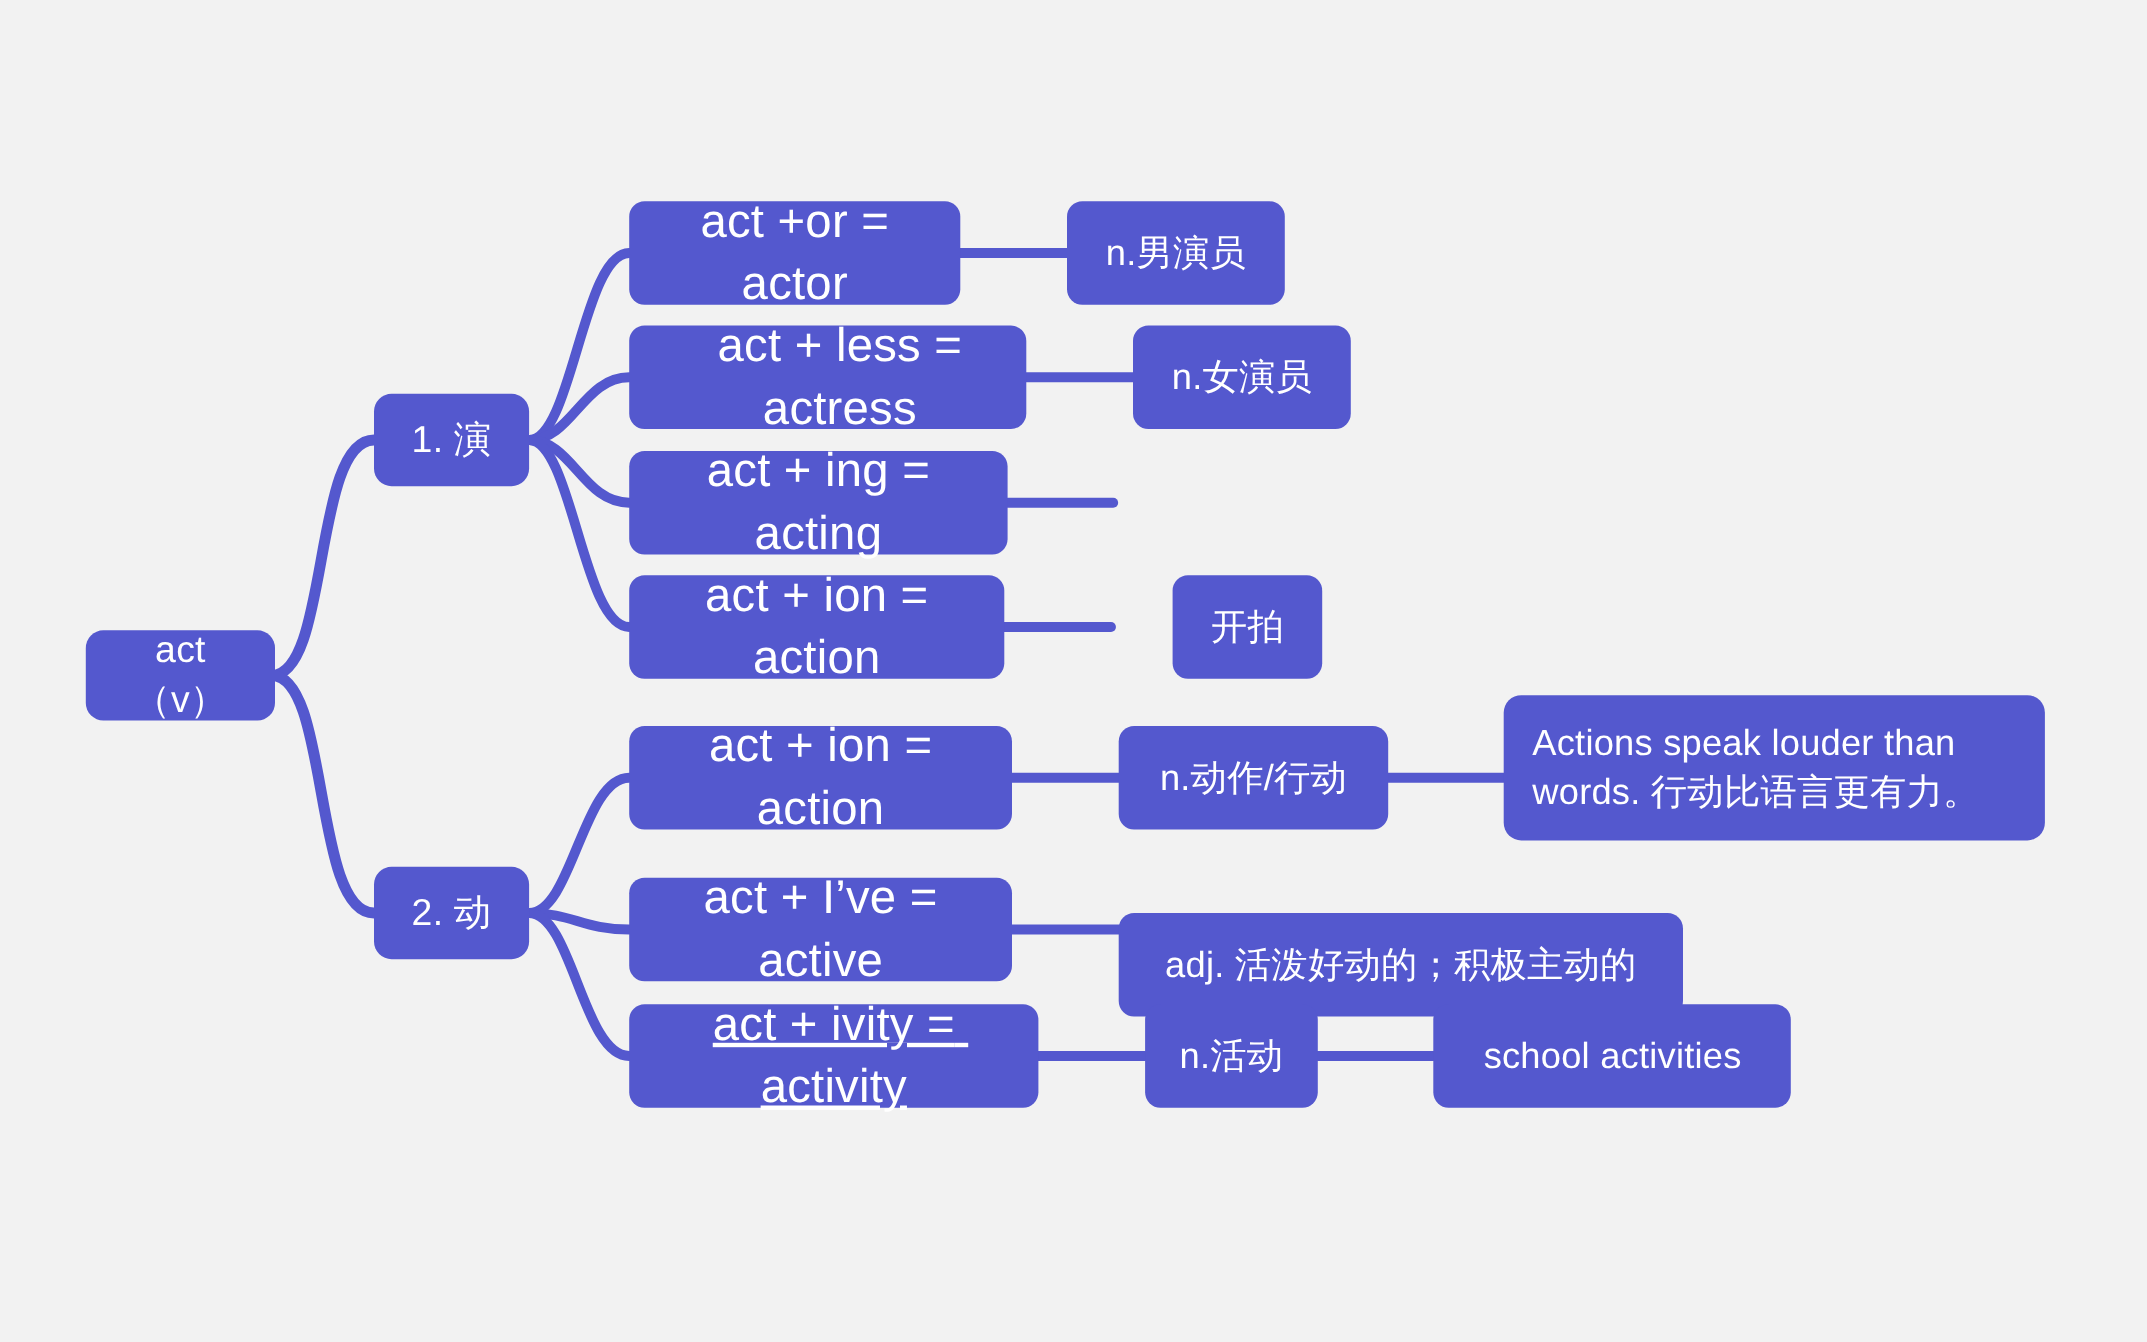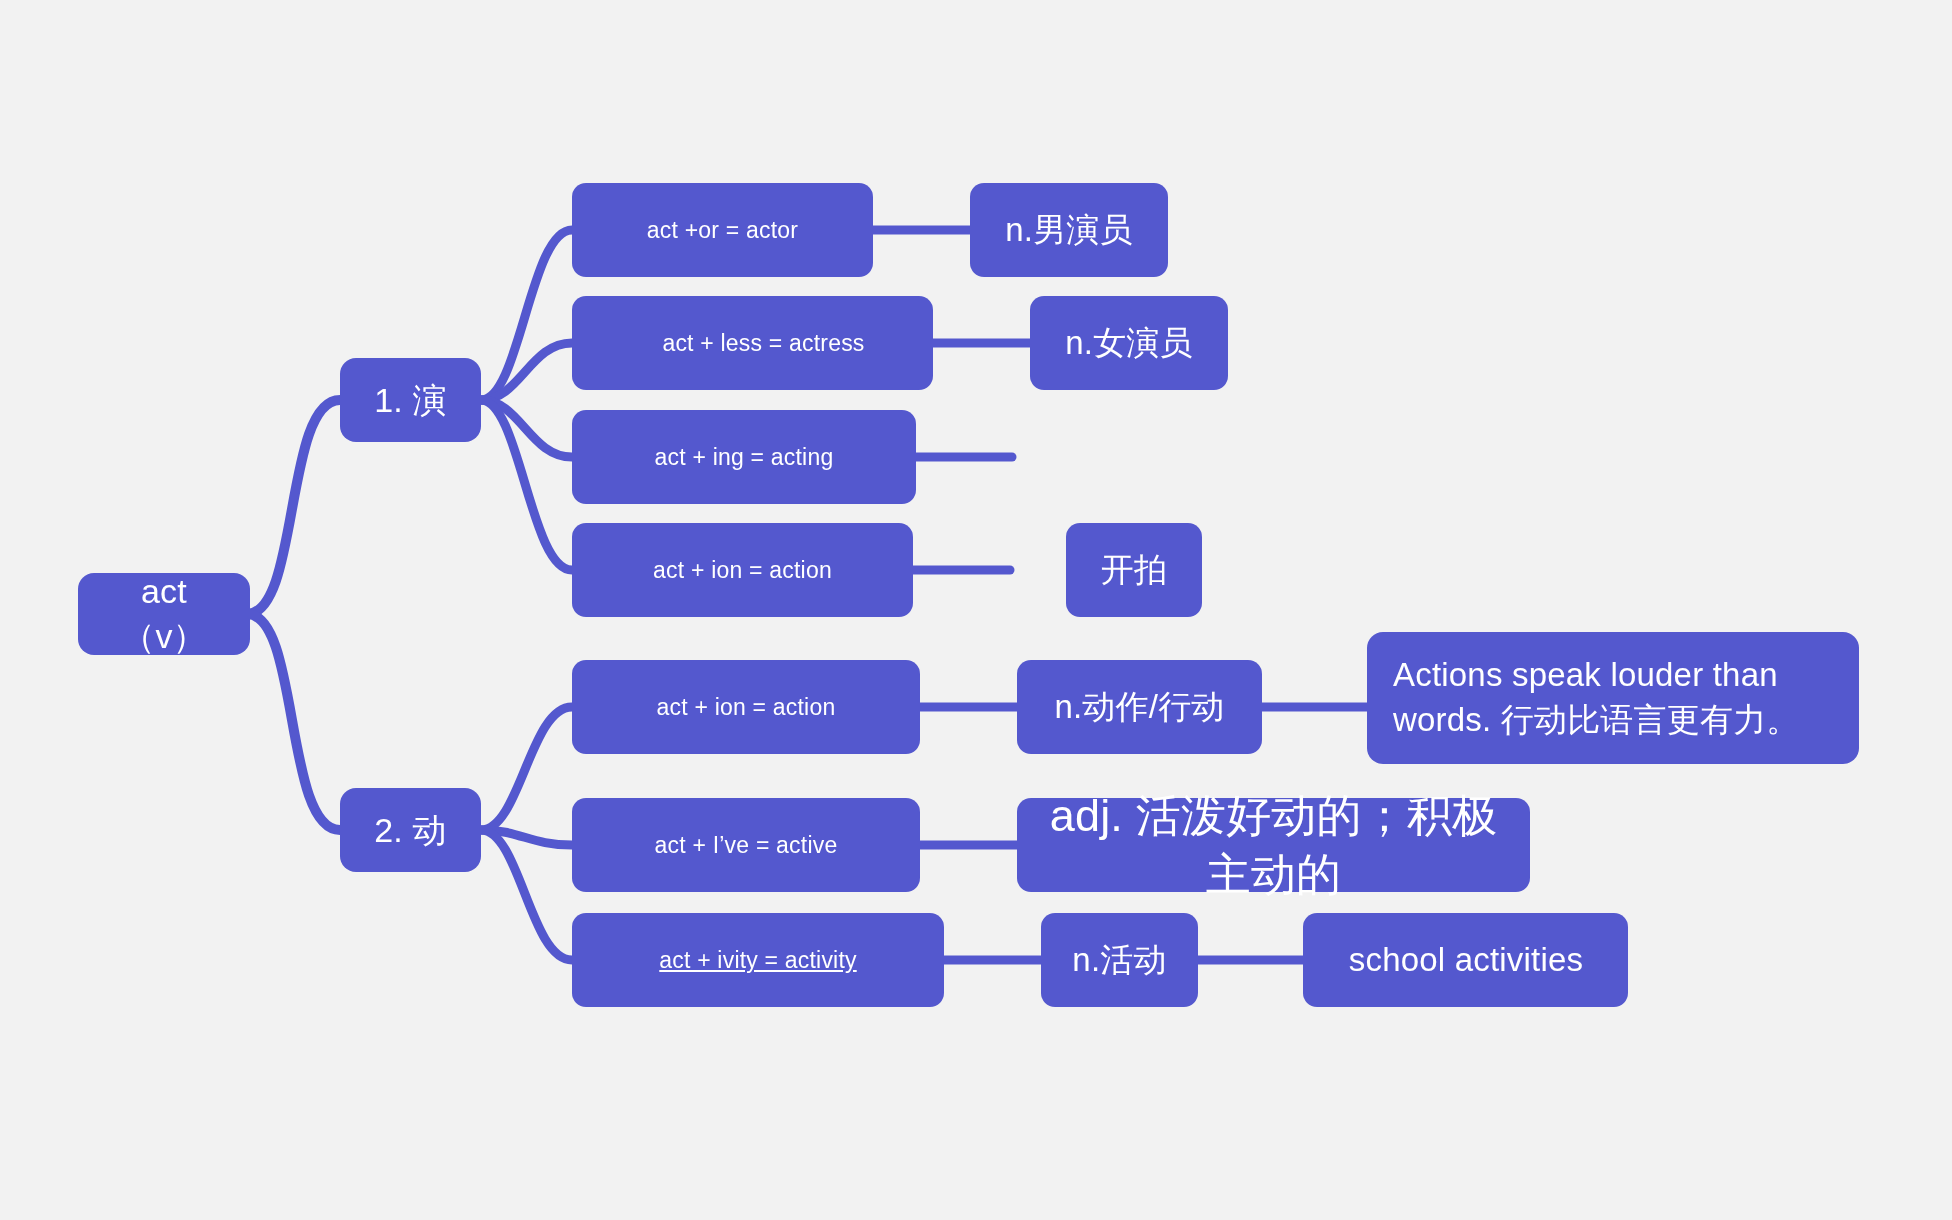--- a/index.html
+++ b/index.html
@@ -39,23 +39,23 @@
     justify-content: center;
     text-align: center;
     padding: 6px 22px;
     line-height: 1.32;
     letter-spacing: 0.2px;
     white-space: pre-wrap;
     z-index: 2;
   }
   .node.root       { font-size: 34px; border-radius: 16px; }
   .node.branch     { font-size: 34px; border-radius: 16px; }
-  .node.mid        { font-size: 23px; }
+  .node.mid        { font-size: 43px; }
   .node.leaf       { font-size: 33px; }
-  .node.leaf-wide  { font-size: 45px; }
+  .node.leaf-wide  { font-size: 33px; margin-top: 32px; }
   .node.quote      {
     font-size: 33px;
     text-align: left;
     justify-content: flex-start;
     line-height: 1.36;
     padding: 14px 26px;
     border-radius: 16px;
   }
 </style>
 </head>

